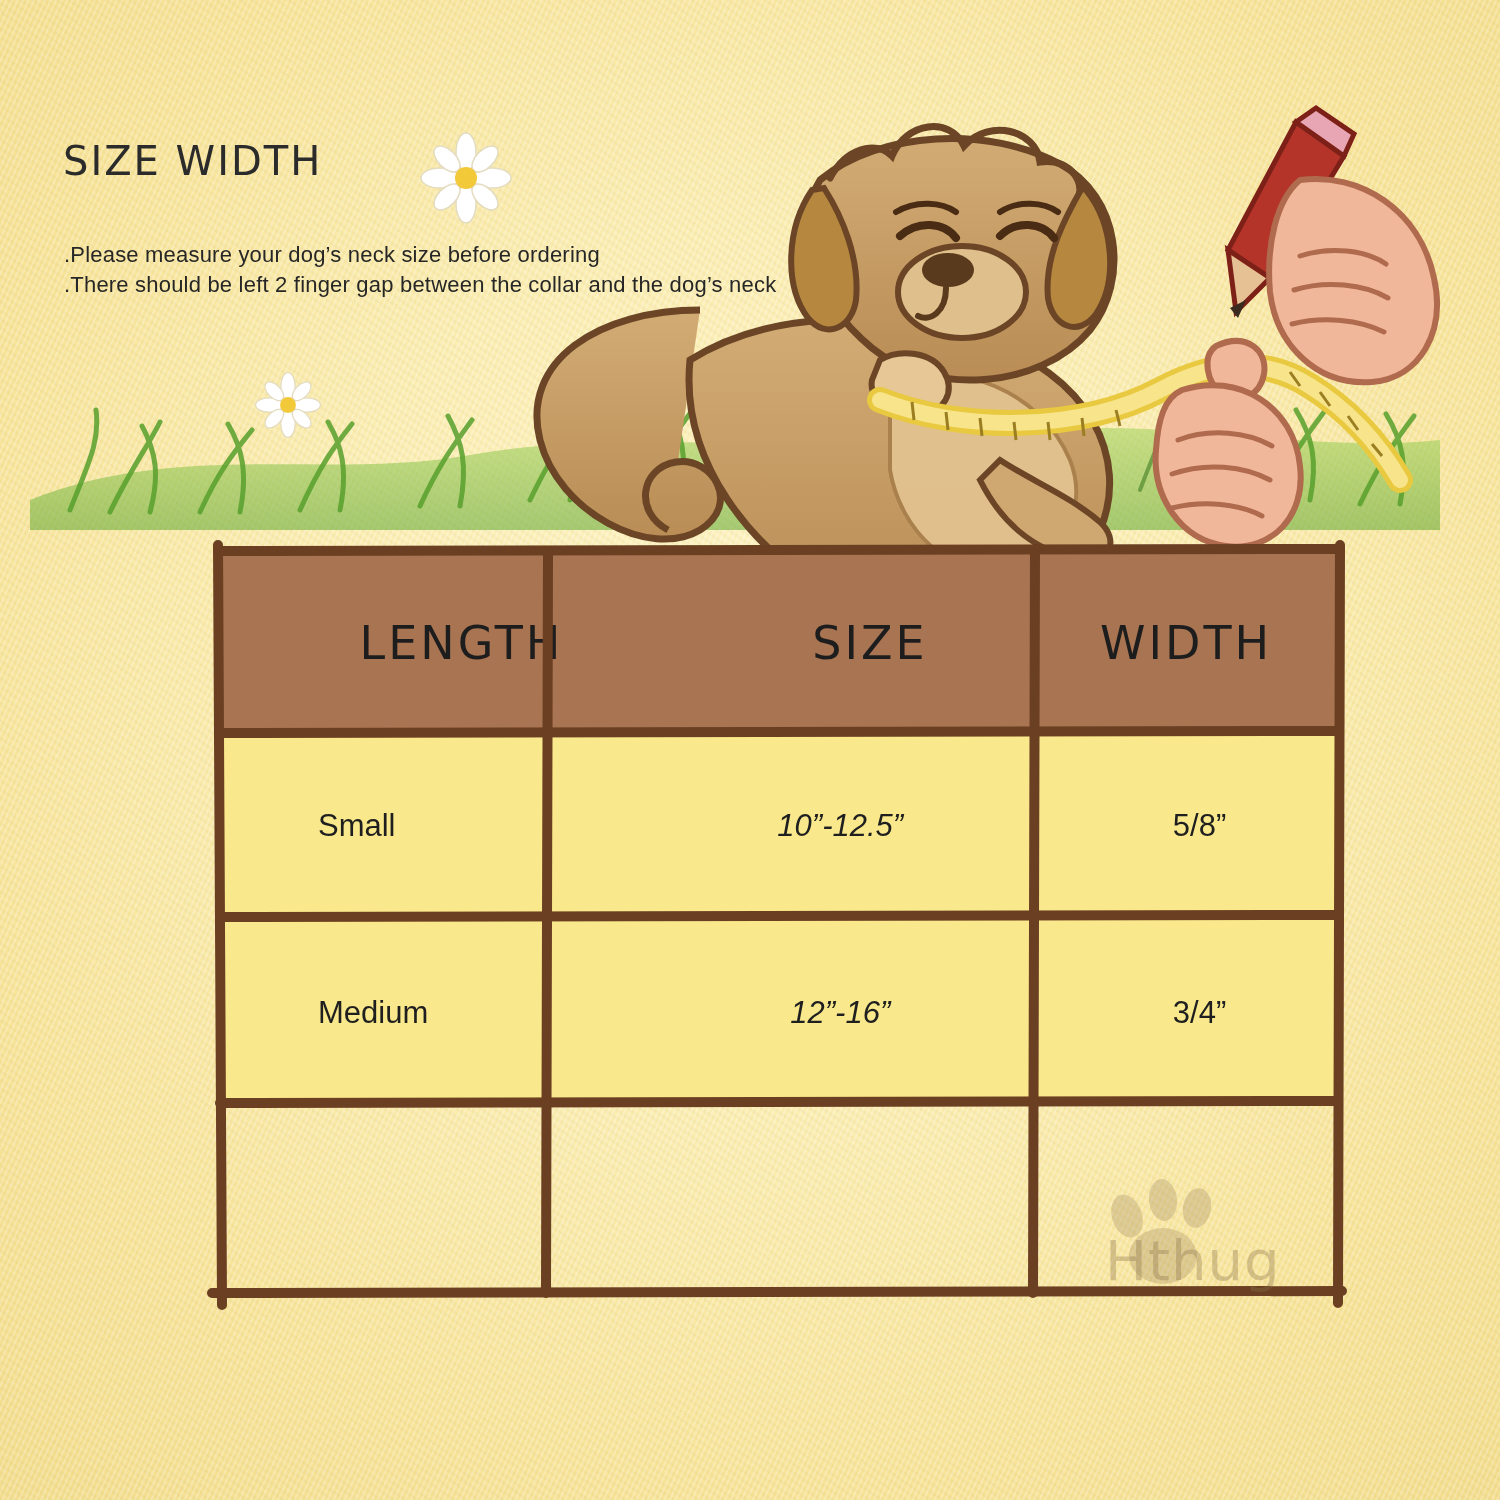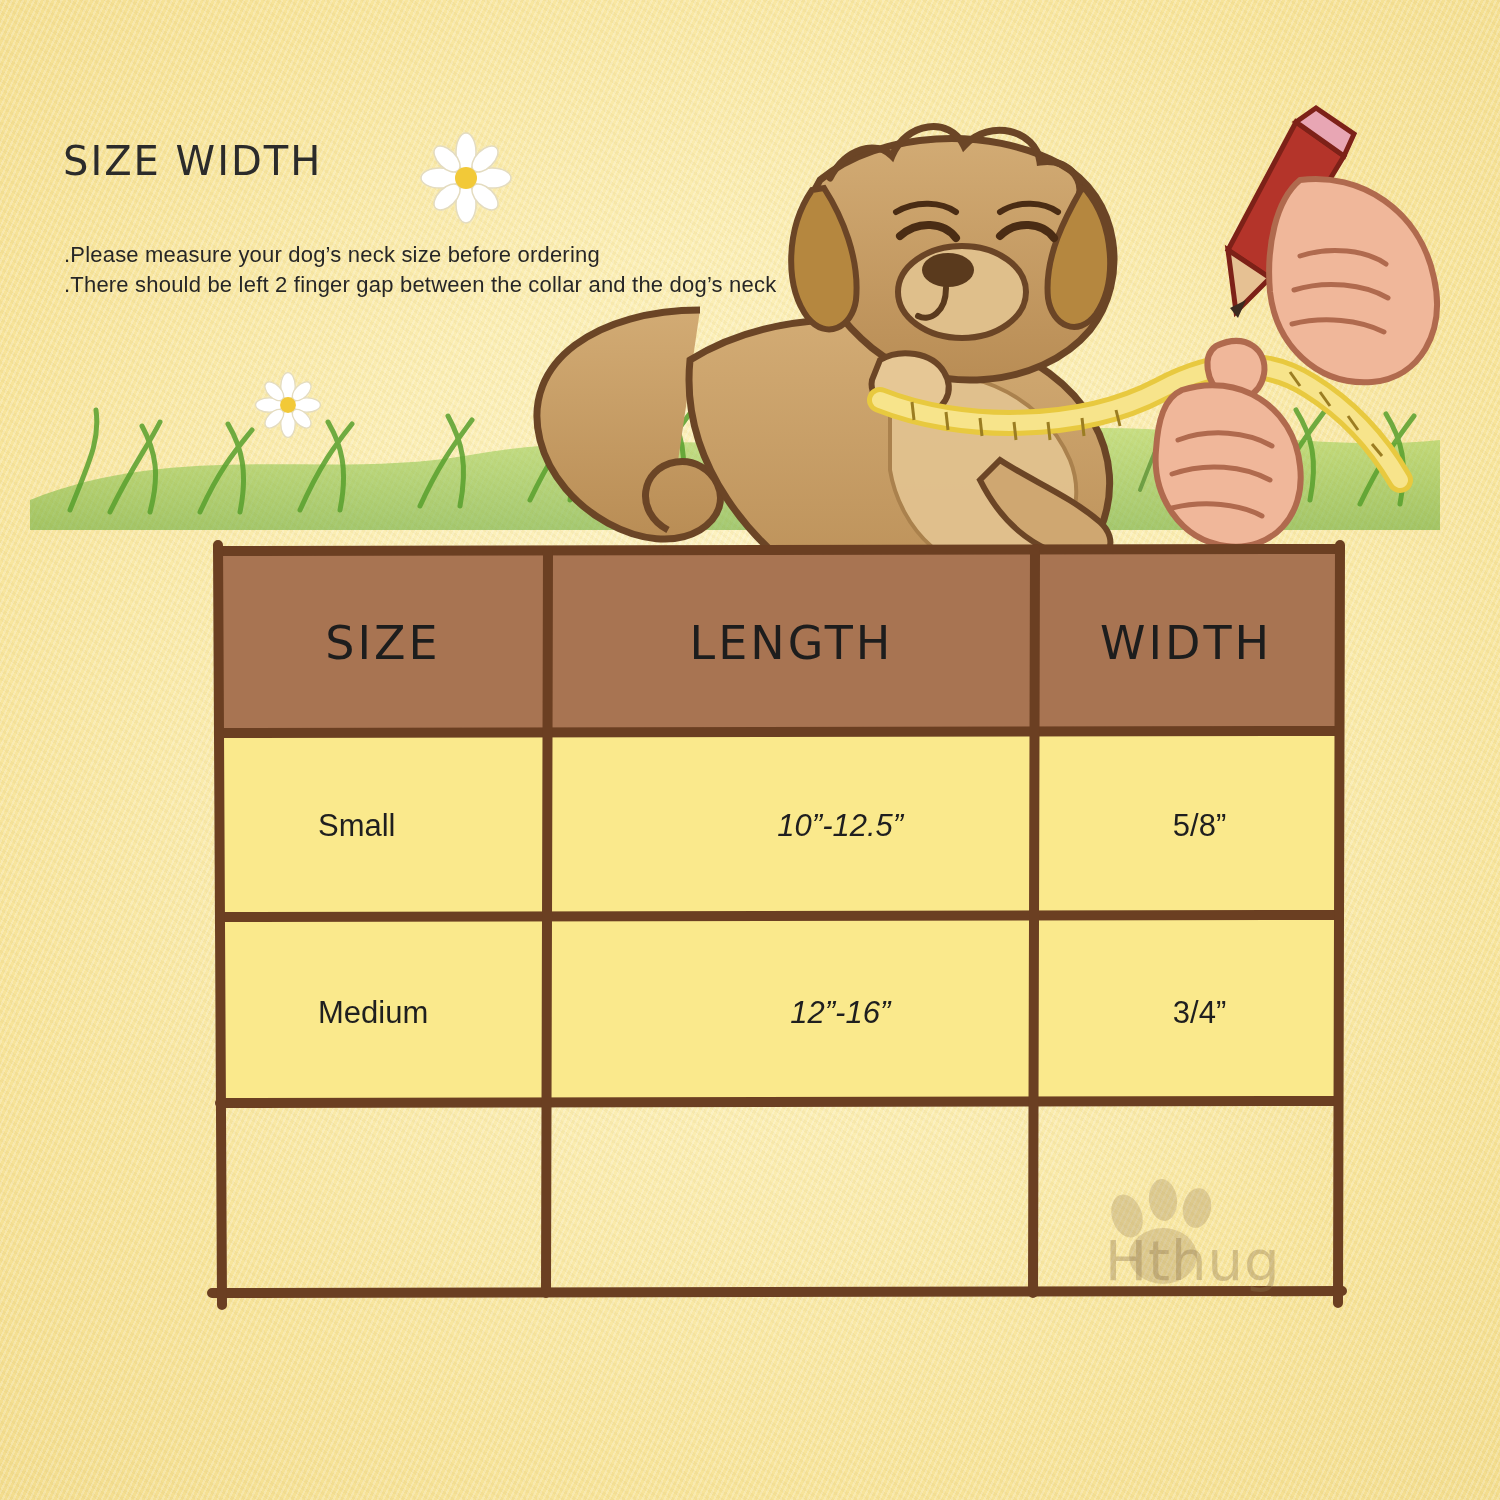--- a/index.html
+++ b/index.html
@@ -272,22 +272,22 @@
         <path d="M1178 380 C 1210 368 1248 372 1272 386"></path>
         <path d="M1172 414 C 1206 402 1244 406 1270 420"></path>
         <path d="M1172 448 C 1204 440 1240 444 1262 456"></path>
       </g>
     </g>
   </svg>
 
   <div class="table">
 
     <div class="thead">
+      <div class="th c2">LENGTH</div>
       <div class="th c1">SIZE</div>
-      <div class="th c2">LENGTH</div>
       <div class="th c3">WIDTH</div>
     </div>
 
     <div class="rows">
       <div class="row">
         <div class="cell size">Small</div>
         <div class="cell len">10”-12.5”</div>
         <div class="cell wid">5/8”</div>
       </div>
       <div class="row">

